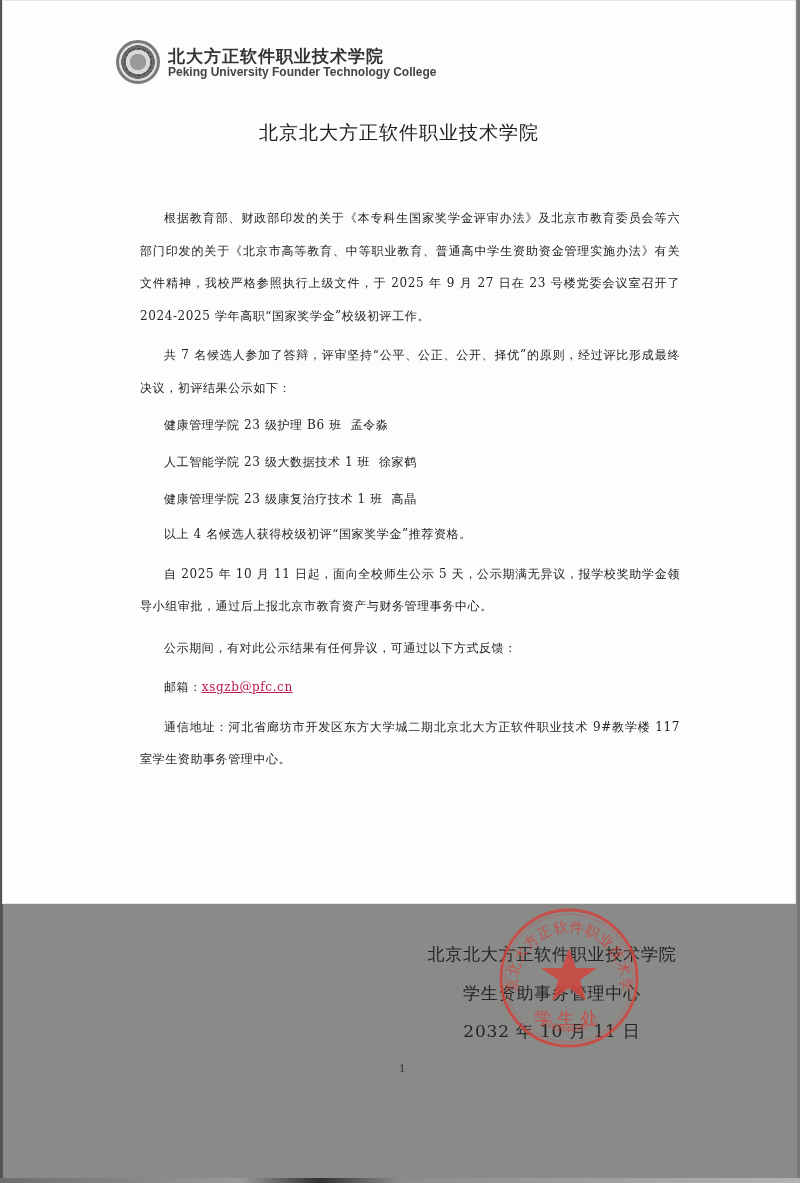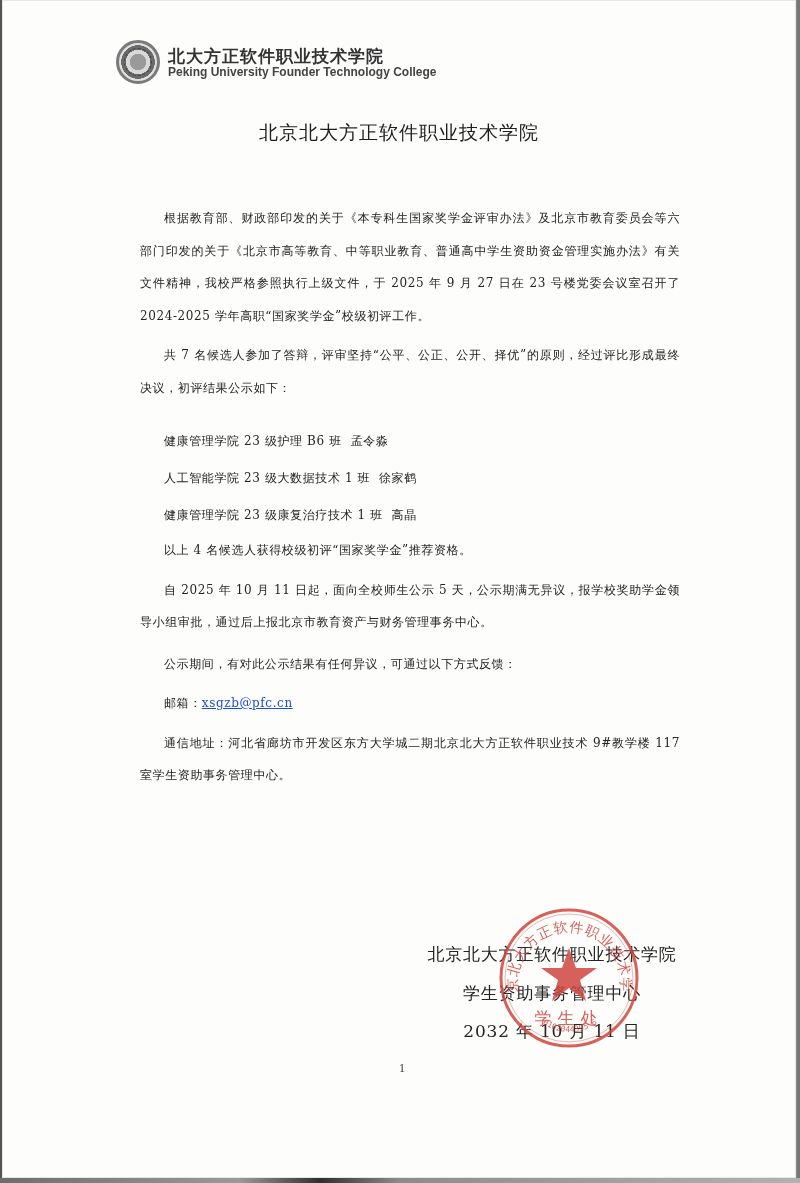--- a/index.html
+++ b/index.html
@@ -8,21 +8,21 @@
       width: 800px;
       height: 1183px;
       overflow: hidden;
       background: #8a8a88;
     }
     .sheet {
       position: absolute;
       left: 2px;
       top: 0;
       width: 794px;
-      height: 1178px;
+      height: 904px;
       background: #fdfdfc;
       box-shadow: inset 0 0 0 1px #e6e6e3;
       font-family: "DejaVu Serif", "Liberation Serif", serif;
       color: #222;
     }
     .bottom-strip {
       position: absolute;
       left: 0;
       top: 1178px;
       width: 800px;
@@ -107,21 +107,21 @@
     .gap-sm { margin-top: 7px !important; }
     .gap-md { margin-top: 9px !important; }
     .winner {
       margin: 0;
       padding-left: 2em;
       height: 37px;
       line-height: 37px;
     }
     .email-link {
       text-decoration: underline;
-      color: #1d4ed8;
+      color: #be185d;
     }
 
     
     .sign {
       position: absolute;
       left: 420px;
       width: 260px;
       text-align: center;
       font-size: 17px;
       letter-spacing: 0.8px;
@@ -170,21 +170,21 @@
       <div class="lh-en">Peking University Founder Technology College</div>
     </div>
   </div>
 
   <div class="title1">北京北大方正软件职业技术学院</div>
 
   <div class="body">
     <p class="indent">根据教育部、财政部印发的关于《本专科生国家奖学金评审办法》及北京市教育委员会等六部门印发的关于《北京市高等教育、中等职业教育、普通高中学生资助资金管理实施办法》有关文件精神，我校严格参照执行上级文件，于 2025 年 9 月 27 日在 23 号楼党委会议室召开了 2024-2025 学年高职“国家奖学金”校级初评工作。</p>
     <p class="indent gap-sm">共 7 名候选人参加了答辩，评审坚持“公平、公正、公开、择优”的原则，经过评比形成最终决议，初评结果公示如下：</p>
 
-    <div style="margin-top:19px;">
+    <div style="margin-top:3px;">
       <p class="winner">
         <span>健康管理学院 23 级护理 B6 班</span>&nbsp;
         <span>孟令淼</span>
       </p>
       <p class="winner">
         <span>人工智能学院 23 级大数据技术 1 班</span>&nbsp;
         <span>徐家鹤</span>
       </p>
       <p class="winner">
         <span>健康管理学院 23 级康复治疗技术 1 班</span>&nbsp;

